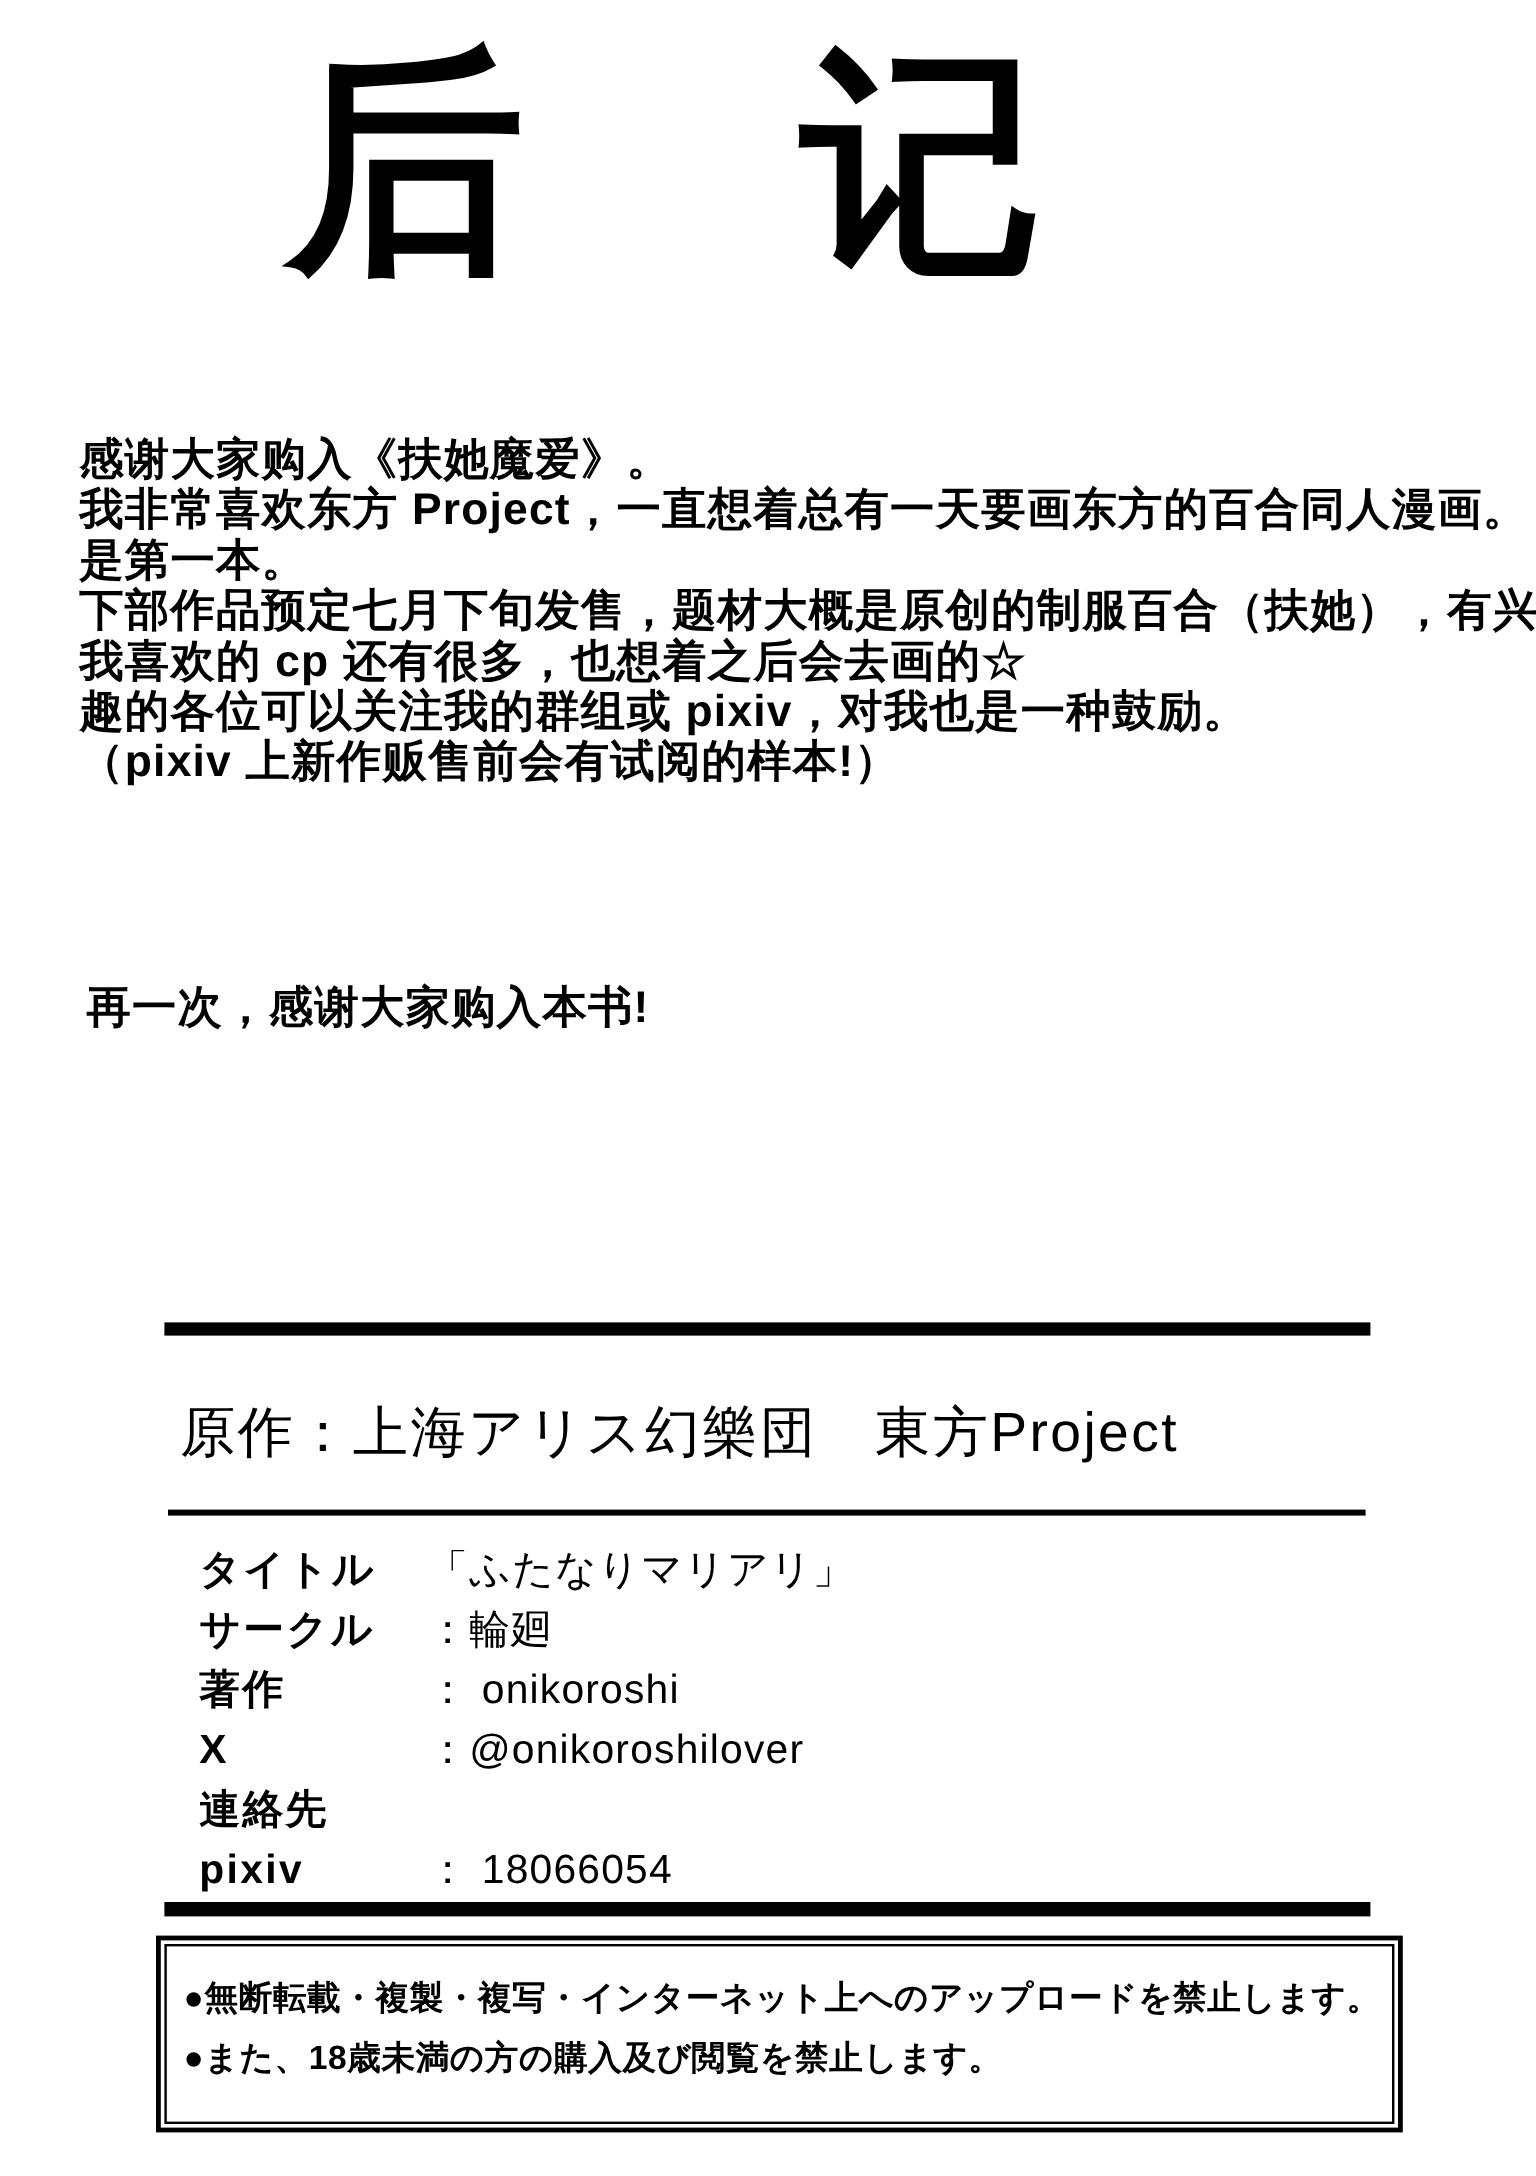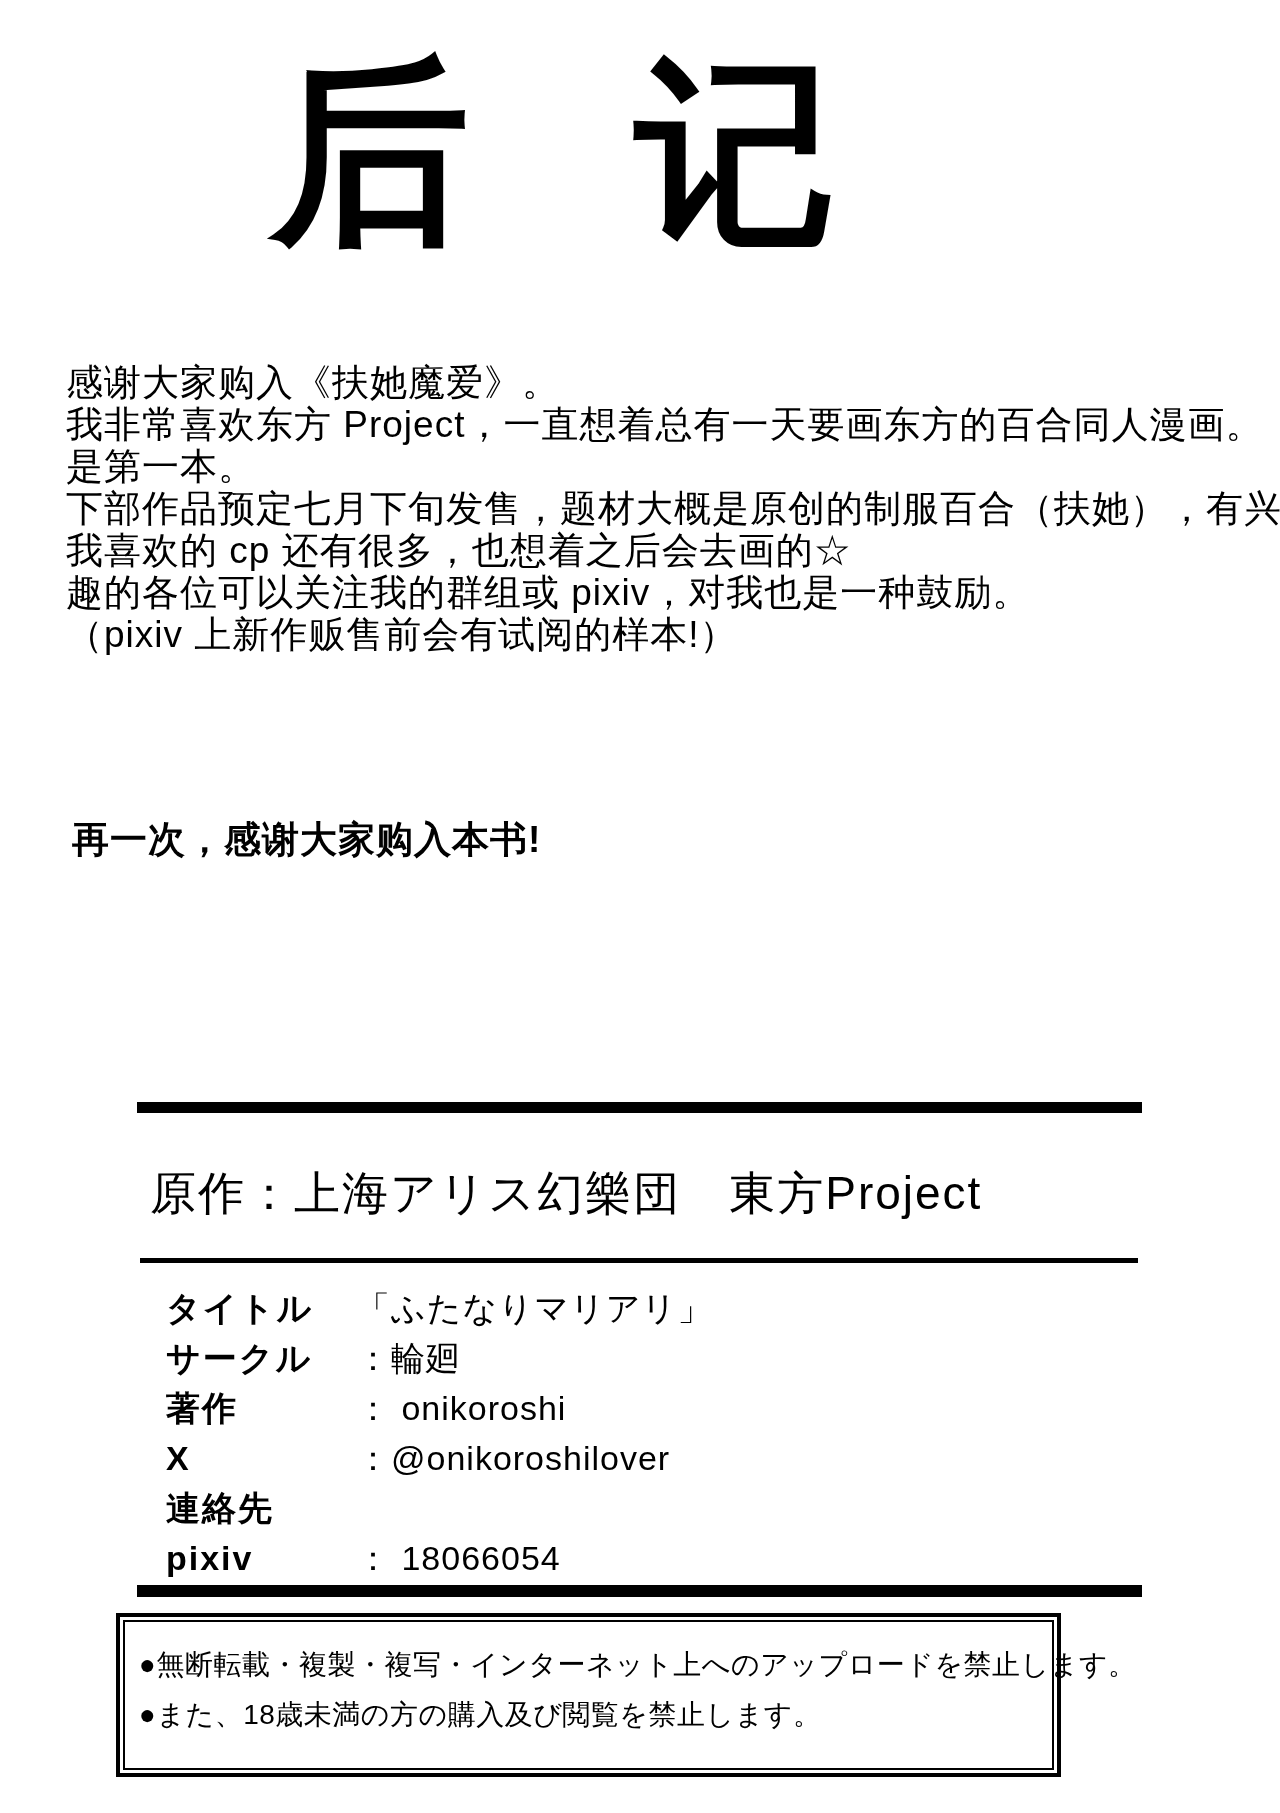--- a/index.html
+++ b/index.html
@@ -17,36 +17,36 @@
     overflow: hidden;
   }
 
   
   .title {
     position: absolute;
     top: 48px;
     left: 0;
     width: 1160px;
     text-align: center;
-    font-family: Liberation Sans, sans-serif;
+    font-family: Liberation Mono, monospace;
     font-weight: bold;
     font-size: 200px;
     line-height: 1.05;
     letter-spacing: 55px;
     white-space: nowrap;
   }
 
   
   .afterword {
     position: absolute;
     top: 362px;
     left: 66px;
     width: 1170px;
     font-size: 37px;
-    font-weight: normal;
+    font-weight: bold;
     line-height: 42px;
     letter-spacing: 1px;
   }
   .afterword .line {
     white-space: nowrap;
   }
 
   .closing {
     position: absolute;
     top: 792px;
@@ -118,26 +118,27 @@
   .credit-value {
     font-weight: normal;
     letter-spacing: 1px;
     white-space: nowrap;
   }
 
   
   .notice-box {
     position: absolute;
     top: 1613px;
-    left: 116px;
-    width: 945px;
+    left: 130px;
+    width: 1039px;
     height: 164px;
     border: 4px solid #000000;
     box-sizing: border-box;
     background: #ffffff;
+    font-weight: bold;
   }
   .notice-inner {
     position: absolute;
     top: 3px;
     left: 3px;
     right: 3px;
     bottom: 3px;
     border: 2px solid #000000;
     box-sizing: border-box;
     padding: 18px 10px 0 14px;

